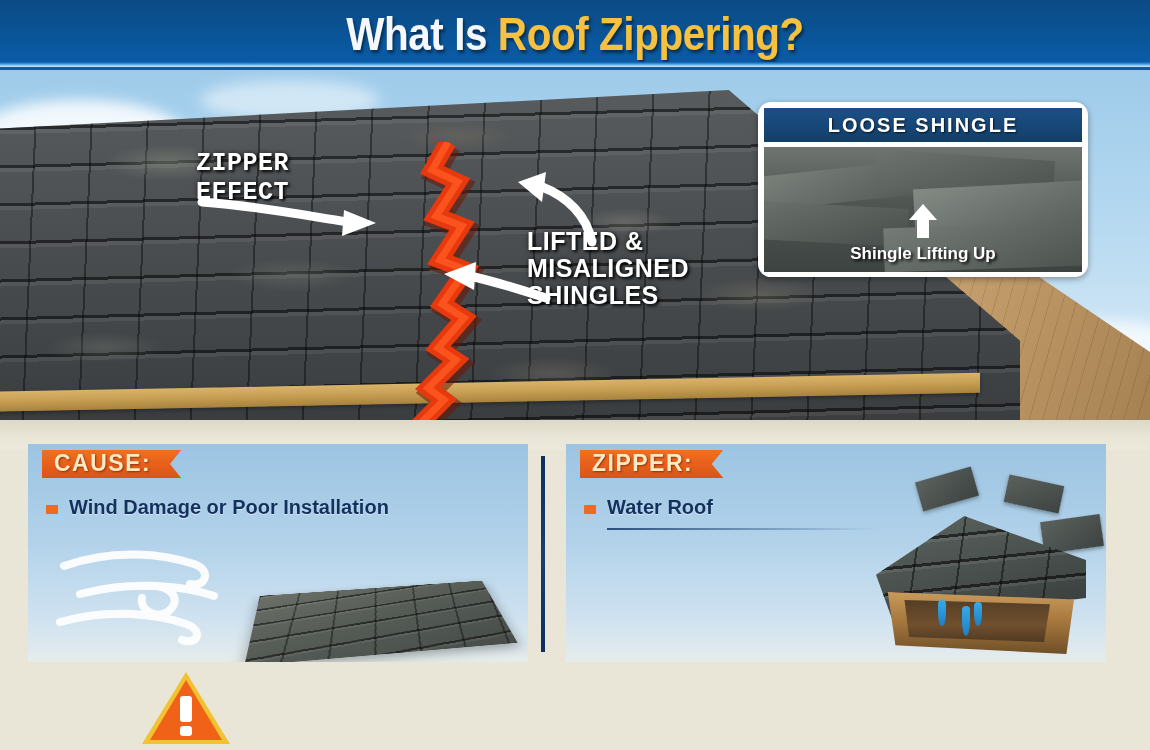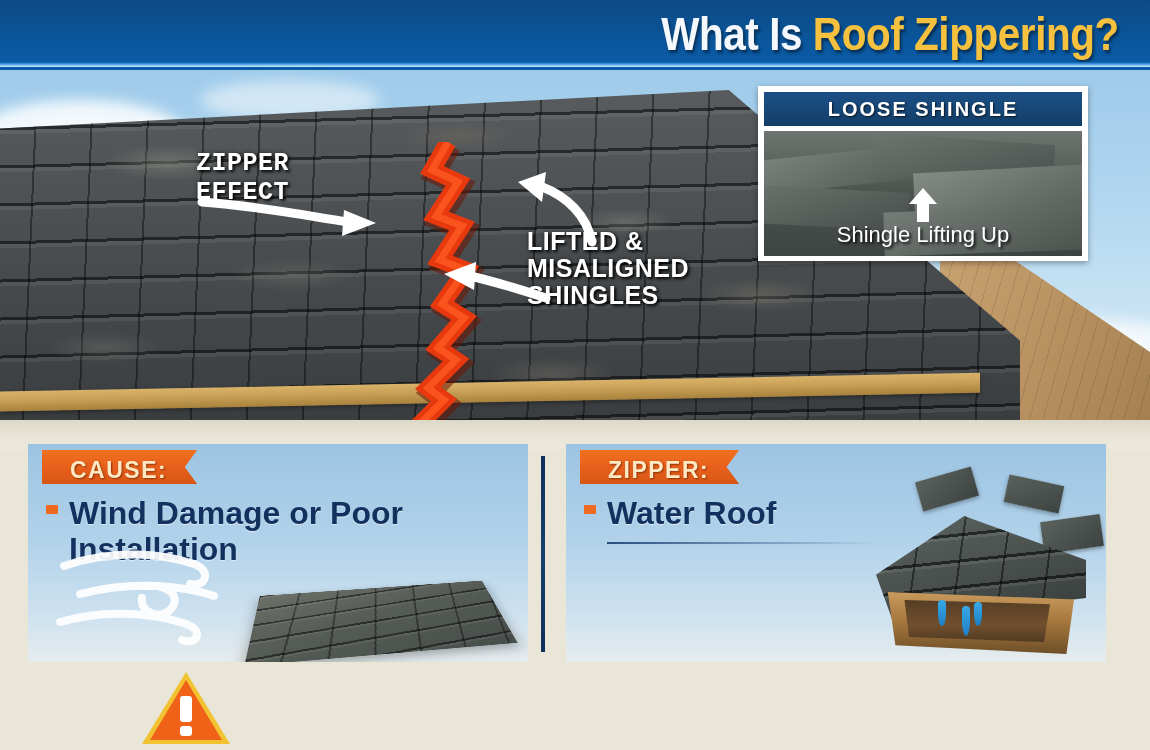--- a/index.html
+++ b/index.html
@@ -10,21 +10,21 @@
   }
   .infographic {
     position:relative; width:1150px; height:750px;
     background:#e9e6d8; overflow:hidden;
   }
 
   
   .header {
     position:absolute; left:0; top:0; width:1150px; height:70px;
     background:linear-gradient(180deg,#0c4a86 0%,#0a5191 35%,#0a59a2 75%,#0a5ca8 100%);
-    display:flex; align-items:center; justify-content:flex-end;
+    display:flex; align-items:center; justify-content:center;
   }
   .header-underline {
     position:absolute; left:0; top:62px; width:1150px; height:5px;
     background:linear-gradient(180deg,#0a5ca8 0%,#3e9ae0 40%,#8fc8f0 70%,#cfe6f8 100%);
   }
   .title {
     font-size:46px; font-weight:bold; letter-spacing:-0.5px;
     transform:scaleX(0.88); transform-origin:center;
     white-space:nowrap; line-height:1;
     text-shadow:2px 3px 3px rgba(0,0,0,0.45);
@@ -133,21 +133,21 @@
     text-shadow:1px 1px 2px rgba(0,0,0,0.7);
   }
   .inset-photo {
     position:relative; height:125px; margin-top:5px; overflow:hidden;
     background:
       linear-gradient(180deg,#6e7570 0%,#4f5551 45%,#3d4340 100%);
   }
   .sh-plate { position:absolute; background:rgba(0,0,0,0.25); }
   .inset-caption {
     position:absolute; left:0; right:0; bottom:8px; text-align:center;
-    color:#fff; font-weight:normal; font-size:22px;
+    color:#fff; font-weight:bold; font-size:17px;
     text-shadow:2px 2px 3px rgba(0,0,0,0.9);
   }
   .up-arrow { position:absolute; left:50%; bottom:34px; margin-left:-14px; }
 
   
   .midgap {
     position:absolute; left:0; top:420px; width:1150px; height:30px;
     background:linear-gradient(180deg,#ddd9c8 0%,#e9e6d8 60%,#ece9dc 100%);
   }
 
@@ -160,38 +160,38 @@
     background:linear-gradient(180deg,#9cc4e2 0%,#b2d2ea 45%,#cfe2f0 80%,#e6ecec 100%);
     overflow:hidden;
   }
   .panel-cause { left:28px; width:500px; }
   .panel-issues { left:566px; width:540px; }
   .panel-divider {
     position:absolute; left:541px; top:12px; width:4px; height:196px;
     background:linear-gradient(180deg,#0e2f5e,#16406f 50%,#0e2f5e);
   }
   .ribbon {
-    position:absolute; left:14px; top:6px; height:34px;
+    position:absolute; left:14px; top:6px; height:28px;
     background:linear-gradient(180deg,#f0701f 0%,#e8601c 50%,#d85614 100%);
-    display:flex; align-items:flex-end; padding:0 30px 0 28px;
+    display:flex; align-items:flex-start; padding:0 30px 0 12px;
     clip-path: polygon(0% 0%, 100% 0%, 92% 50%, 100% 100%, 0% 100%);
     box-shadow:1px 2px 4px rgba(0,0,0,0.3);
   }
   .ribbon span {
     color:#fde9c4; font-weight:bold; font-size:23px; letter-spacing:1.5px;
     text-shadow:1px 1px 2px rgba(120,40,0,0.8);
   }
   .bullets { position:absolute; left:18px; top:52px; }
   .bullet-row { display:flex; align-items:flex-start; margin-bottom:6px; }
   .bullet-dot {
     width:12px; height:9px; background:#ee6a20; margin-top:9px;
     margin-right:11px; flex:none; border-radius:1px;
   }
   .bullet-text {
-    color:#12315e; font-weight:bold; font-size:32px; line-height:1.12;
+    color:#12315e; font-weight:bold; font-size:20px; line-height:1.12;
     text-shadow:0 1px 1px rgba(255,255,255,0.55);
     white-space:pre-line;
   }
   .bullet-sep {
     width:270px; height:2px; margin:10px 0 12px 23px;
     background:linear-gradient(90deg,#2a4f7e,rgba(42,79,126,0));
   }
 
   
   .wind { position:absolute; left:26px; top:96px; }
@@ -317,21 +317,21 @@
     </div>
     <svg class="arrow-svg" style="left:500px; top:98px; width:120px; height:80px;">
       <path d="M92,74 C86,46 66,28 40,18" stroke="#ffffff" stroke-width="9" fill="none" stroke-linecap="round"></path>
       <path d="M46,4 L18,14 L42,34 Z" fill="#ffffff"></path>
     </svg>
     <svg class="arrow-svg" style="left:430px; top:190px; width:130px; height:50px;">
       <path d="M116,38 C92,30 66,22 40,16" stroke="#ffffff" stroke-width="9" fill="none" stroke-linecap="round"></path>
       <path d="M46,2 L14,14 L44,30 Z" fill="#ffffff"></path>
     </svg>
 
-    <div class="inset" style="top:16px;">
+    <div class="inset" style="top:32px;border-radius:13px;">
       <div class="inset-head">
         <span>LOOSE SHINGLE</span>
       </div>
       <div class="inset-photo">
         <div class="sh-plate" style="left:-10px; top:22px; width:160px; height:34px; transform:rotate(-6deg); background:linear-gradient(160deg,#7b827c,#565c58);"></div>
         <div class="sh-plate" style="left:110px; top:8px; width:180px; height:40px; transform:rotate(4deg); background:linear-gradient(160deg,#6d746f,#4a504d);"></div>
         <div class="sh-plate" style="left:150px; top:38px; width:170px; height:42px; transform:rotate(-3deg); background:linear-gradient(160deg,#848b85,#5a605c);"></div>
         <div class="sh-plate" style="left:-6px; top:58px; width:150px; height:38px; transform:rotate(3deg); background:linear-gradient(160deg,#6a716c,#474d4a);"></div>
         <div class="sh-plate" style="left:120px; top:78px; width:200px; height:44px; transform:rotate(-2deg); background:linear-gradient(160deg,#757c77,#4d534f);"></div>
         <svg class="up-arrow" width="28" height="34">

